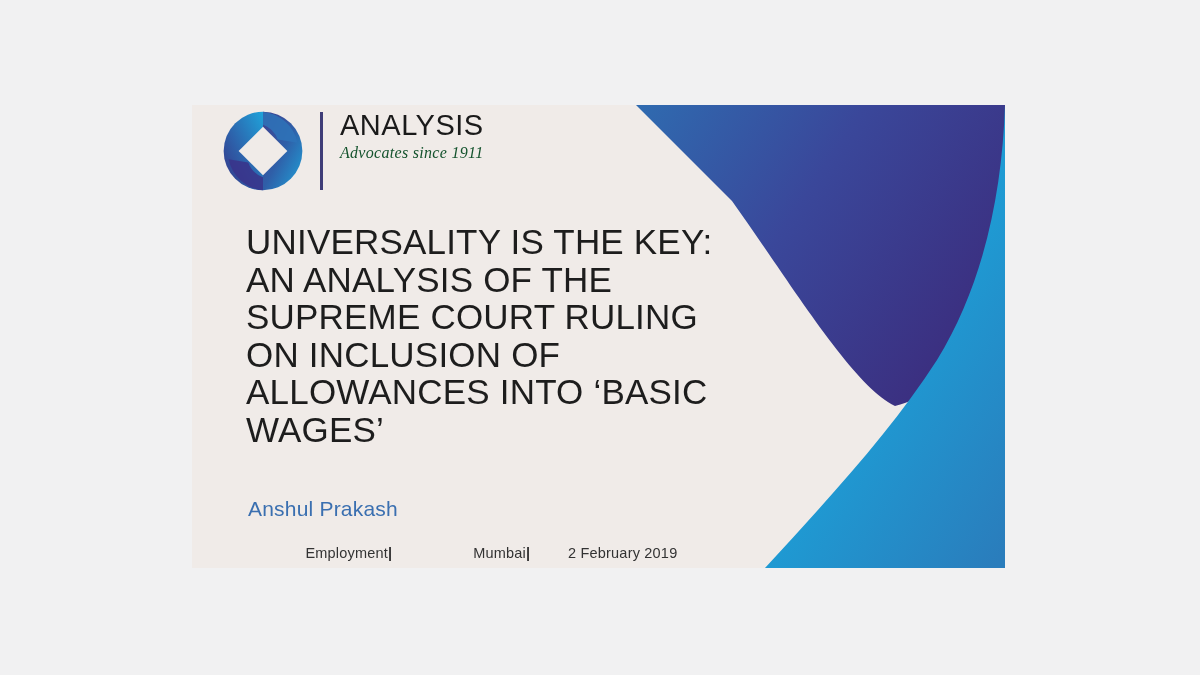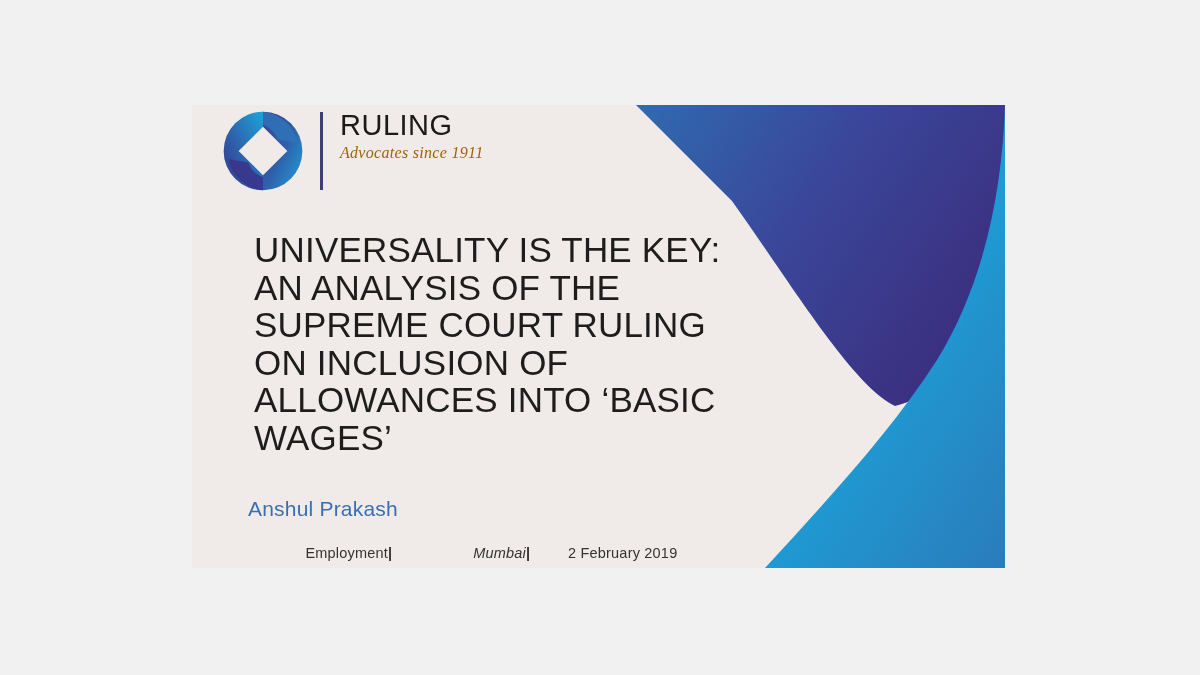--- a/index.html
+++ b/index.html
@@ -68,39 +68,39 @@
     letter-spacing: 0.5px;
     color: #1a1a1a;
     font-weight: 400;
     white-space: nowrap;
   }
   #firm-tagline {
     font-family: "Liberation Serif", serif;
     font-style: italic;
     font-size: 16px;
     line-height: 20px;
-    color: #a16207;
+    color: #14532d;
     letter-spacing: 0.3px;
     margin-top: 3px;
     white-space: nowrap;
   }
 
   
   #slide-title {
     position: absolute;
     left: 54px;
     top: 118px;
     width: 480px;
     z-index: 3;
     font-size: 35px;
     line-height: 37.5px;
     font-weight: 400;
     color: #1d1d1d;
     letter-spacing: 0.2px;
-    margin: 8px;
+    margin: 0;
   }
 
   
   #author-name {
     position: absolute;
     left: 56px;
     top: 392px;
     z-index: 3;
     font-size: 21px;
     color: #3a6fb0;
@@ -117,21 +117,21 @@
     color: #333333;
     letter-spacing: 0.2px;
   }
   .meta-item { white-space: nowrap; text-align: right; }
   .meta-sep {
     color: #333333;
     font-weight: 600;
   }
   #meta-practice { width: 140px; }
   #meta-sep-1    { width: 48px; }
-  #meta-city     { width: 90px; font-style: italic; }
+  #meta-city     { width: 90px; }
   #meta-sep-2    { width: 42px; }
 </style>
 </head>
 <body>
 
 <div id="slide-card">
 
   <svg class="deco-svg" viewBox="0 0 813 463" preserveAspectRatio="none">
     <defs>
       <linearGradient id="gradNavy" x1="0" y1="0" x2="1" y2="0.55">
@@ -187,21 +187,21 @@
         <path d="M 50 2 A 48 48 0 0 0 50 98 Z" fill="url(#ringB)"></path>
 
         <path d="M 50 2 A 48 48 0 0 1 92 40 L 68 36 A 30 30 0 0 0 50 18 Z" fill="#2e73b8" opacity="0.85"></path>
         <path d="M 50 98 A 48 48 0 0 1 8 60 L 32 64 A 30 30 0 0 0 50 82 Z" fill="#3a3389" opacity="0.85"></path>
       </g>
     </svg>
 
     <div id="logo-divider"></div>
 
     <div id="logo-wordmark">
-      <div class="firm-name">RULING</div>
+      <div class="firm-name">ANALYSIS</div>
       <div id="firm-tagline">Advocates since 1911</div>
     </div>
   </div>
 
   <h1 id="slide-title">UNIVERSALITY IS THE KEY: AN ANALYSIS OF THE SUPREME COURT RULING ON INCLUSION OF ALLOWANCES INTO ‘BASIC WAGES’</h1>
 
   <div id="author-name">Anshul Prakash</div>
 
   <div id="slide-meta">
     <span class="meta-item" id="meta-practice">Employment</span>

